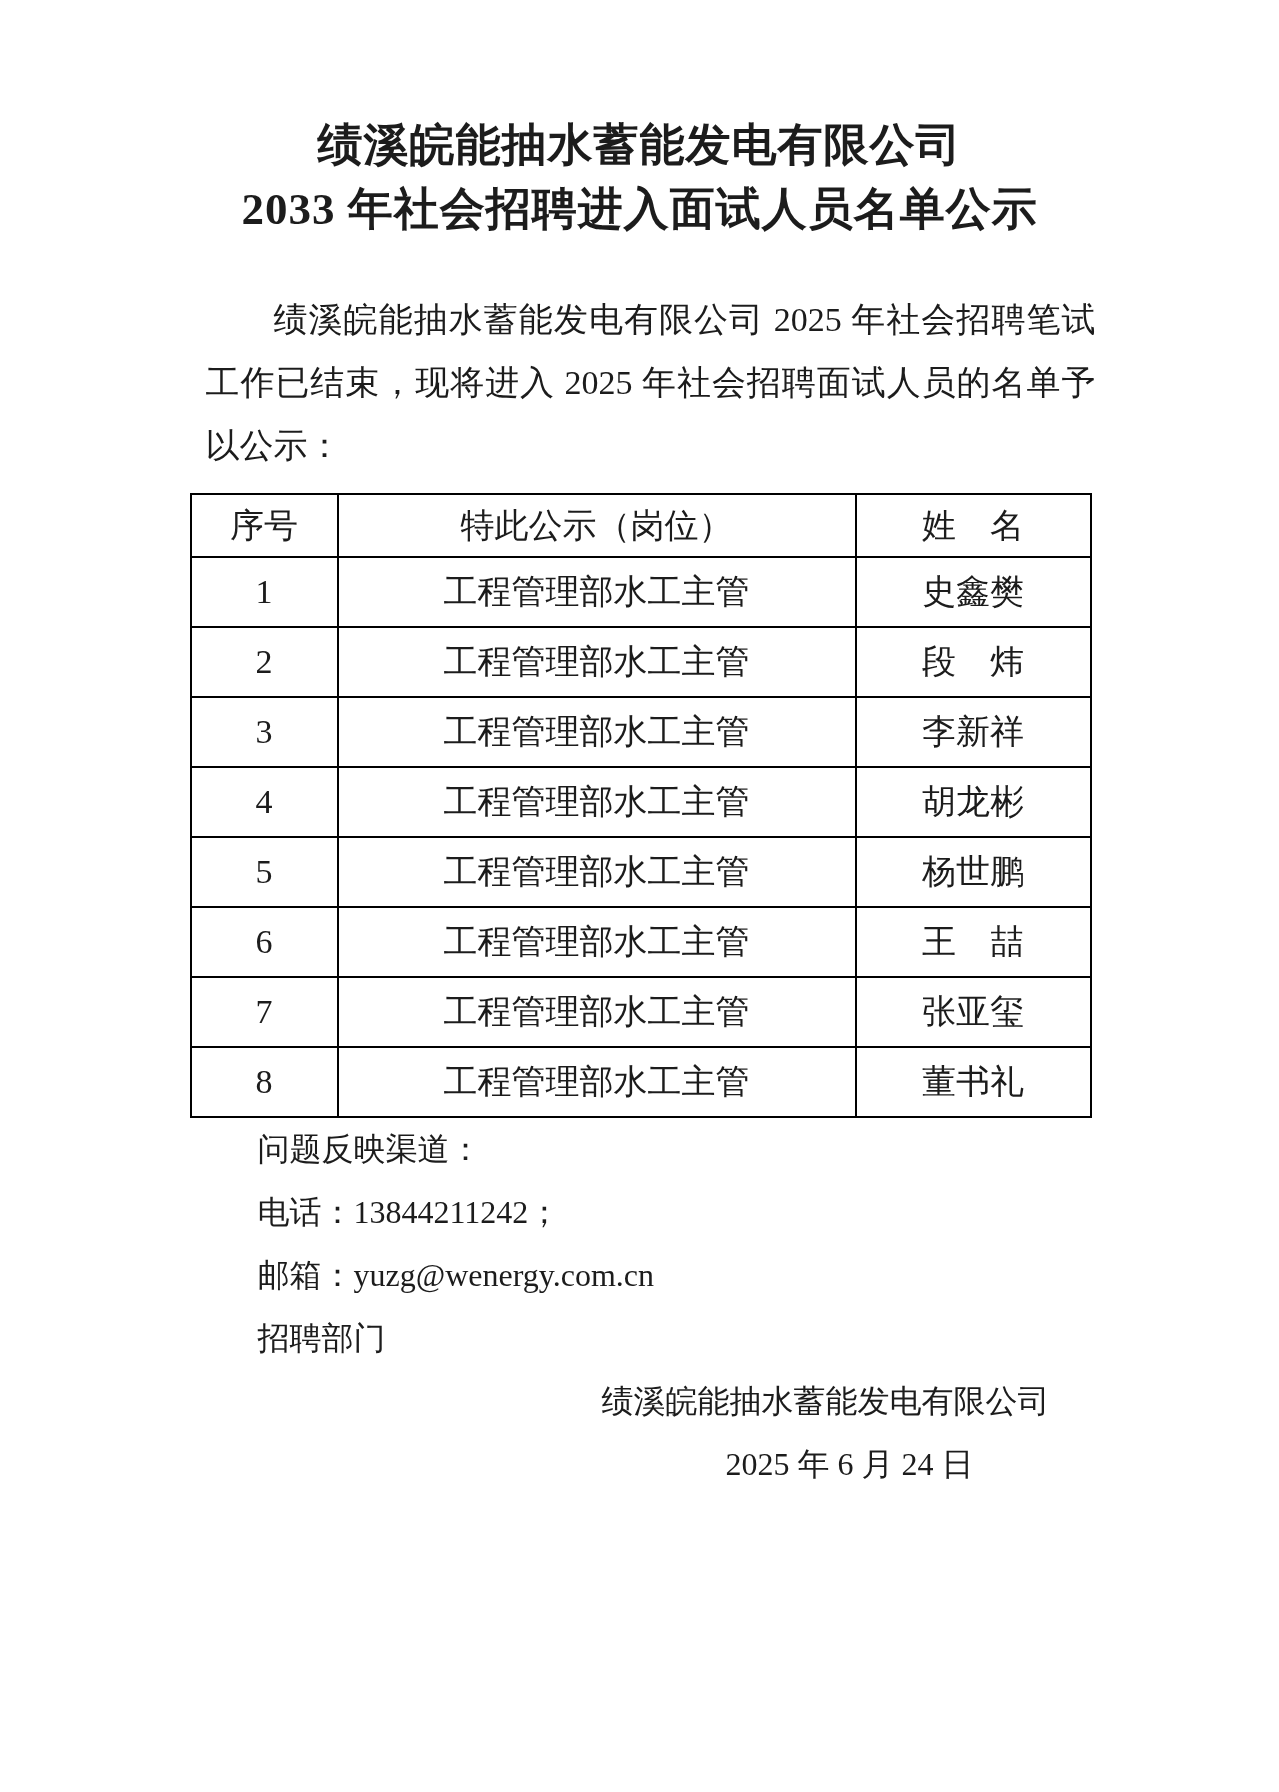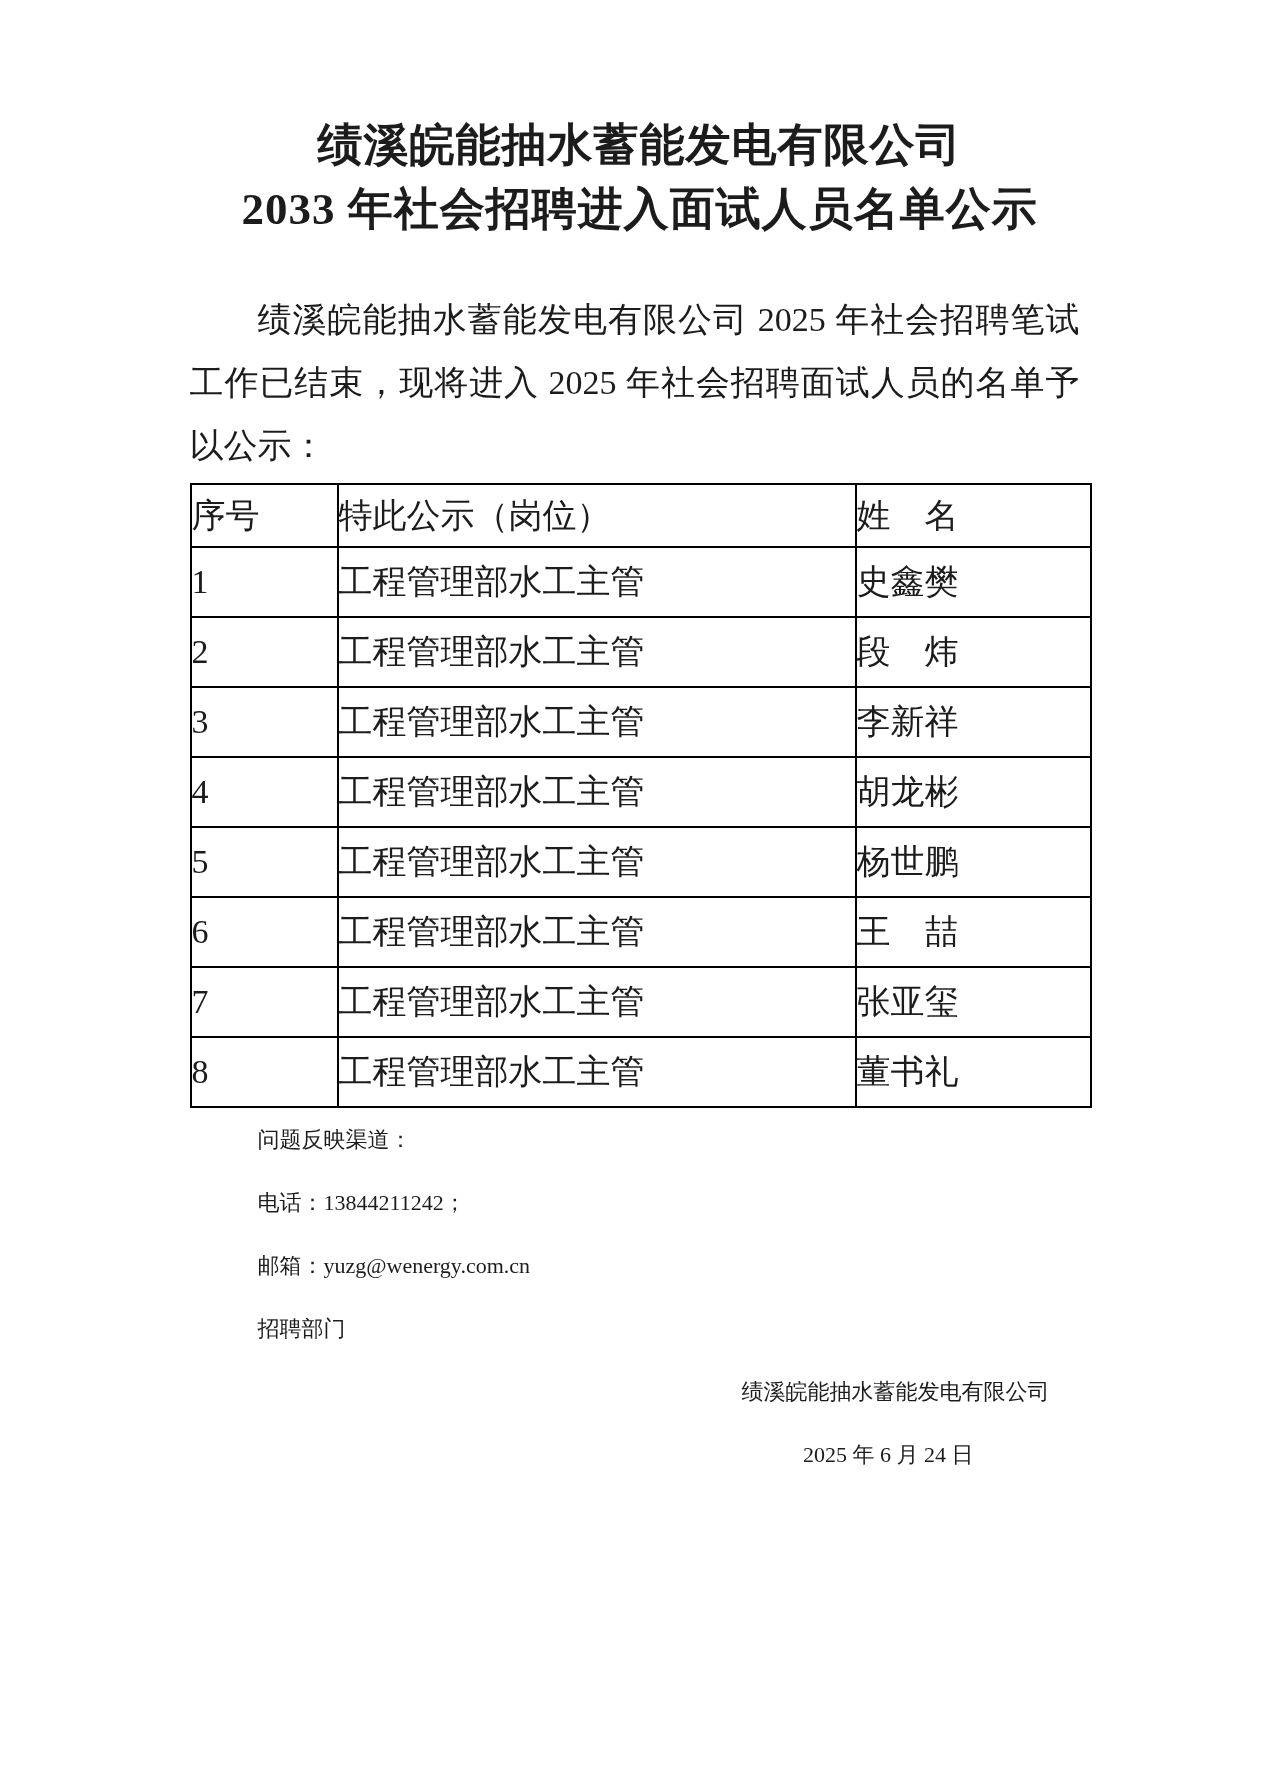--- a/index.html
+++ b/index.html
@@ -22,47 +22,47 @@
     font-weight: 700;
     font-size: 45px;
     line-height: 64px;
     letter-spacing: 1px;
     margin: 0;
   }
   .para {
     font-size: 34px;
     line-height: 63px;
     width: 890px;
-    margin: 0;
+    margin: 16px;
     text-align: justify;
     text-justify: inter-ideograph;
     word-break: break-all;
   }
   .indent { text-indent: 68px; }
   .intro { margin-top: 47px; }
   .notice { margin-top: 20px; }
   table.roster {
     border-collapse: collapse;
     width: 900px;
     margin-top: 6px;
     table-layout: fixed;
   }
   table.roster th, table.roster td {
     border: 2px solid #000000;
-    text-align: left;
+    text-align: center;
     vertical-align: middle;
     font-weight: 400;
     font-size: 34px;
     padding: 0;
     overflow: hidden;
   }
   table.roster thead tr { height: 63px; }
   table.roster tbody tr { height: 70px; }
   .line {
-    font-size: 22px;
+    font-size: 32px;
     line-height: 63px;
     margin: 0;
   }
   .sig { text-align: right; }
   .sig-company { padding-right: 40px; }
   .sig-date { padding-right: 116px; text-align: right; }
 </style>
 </head>
 <body>
 

